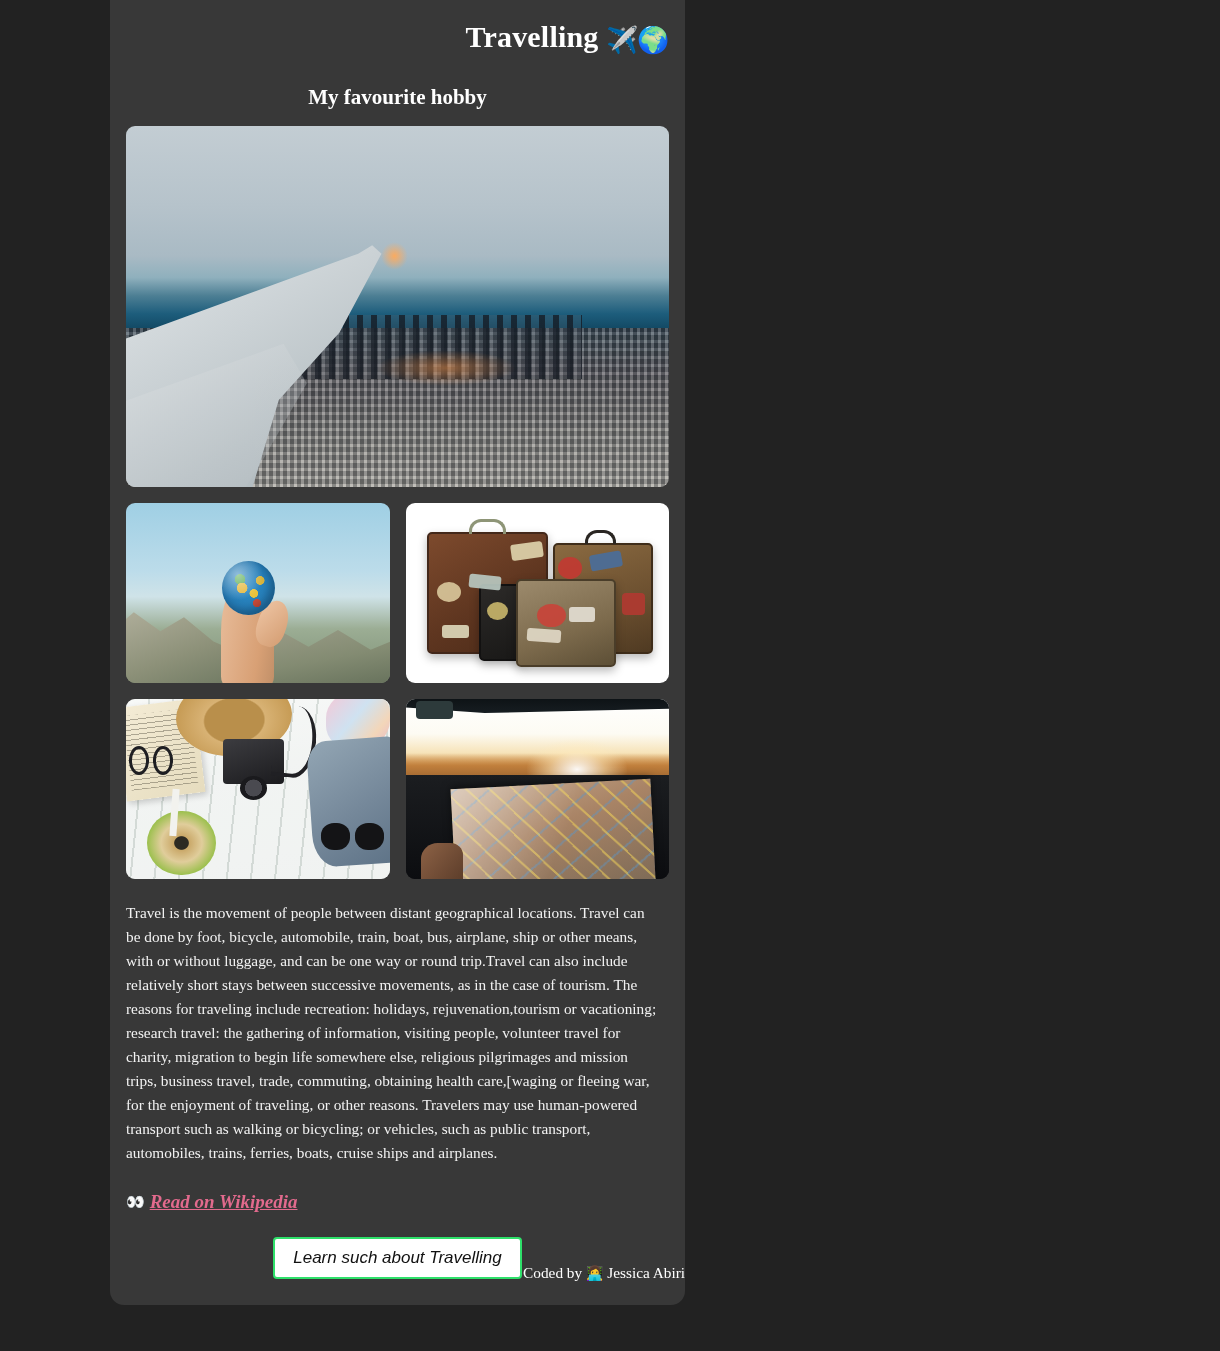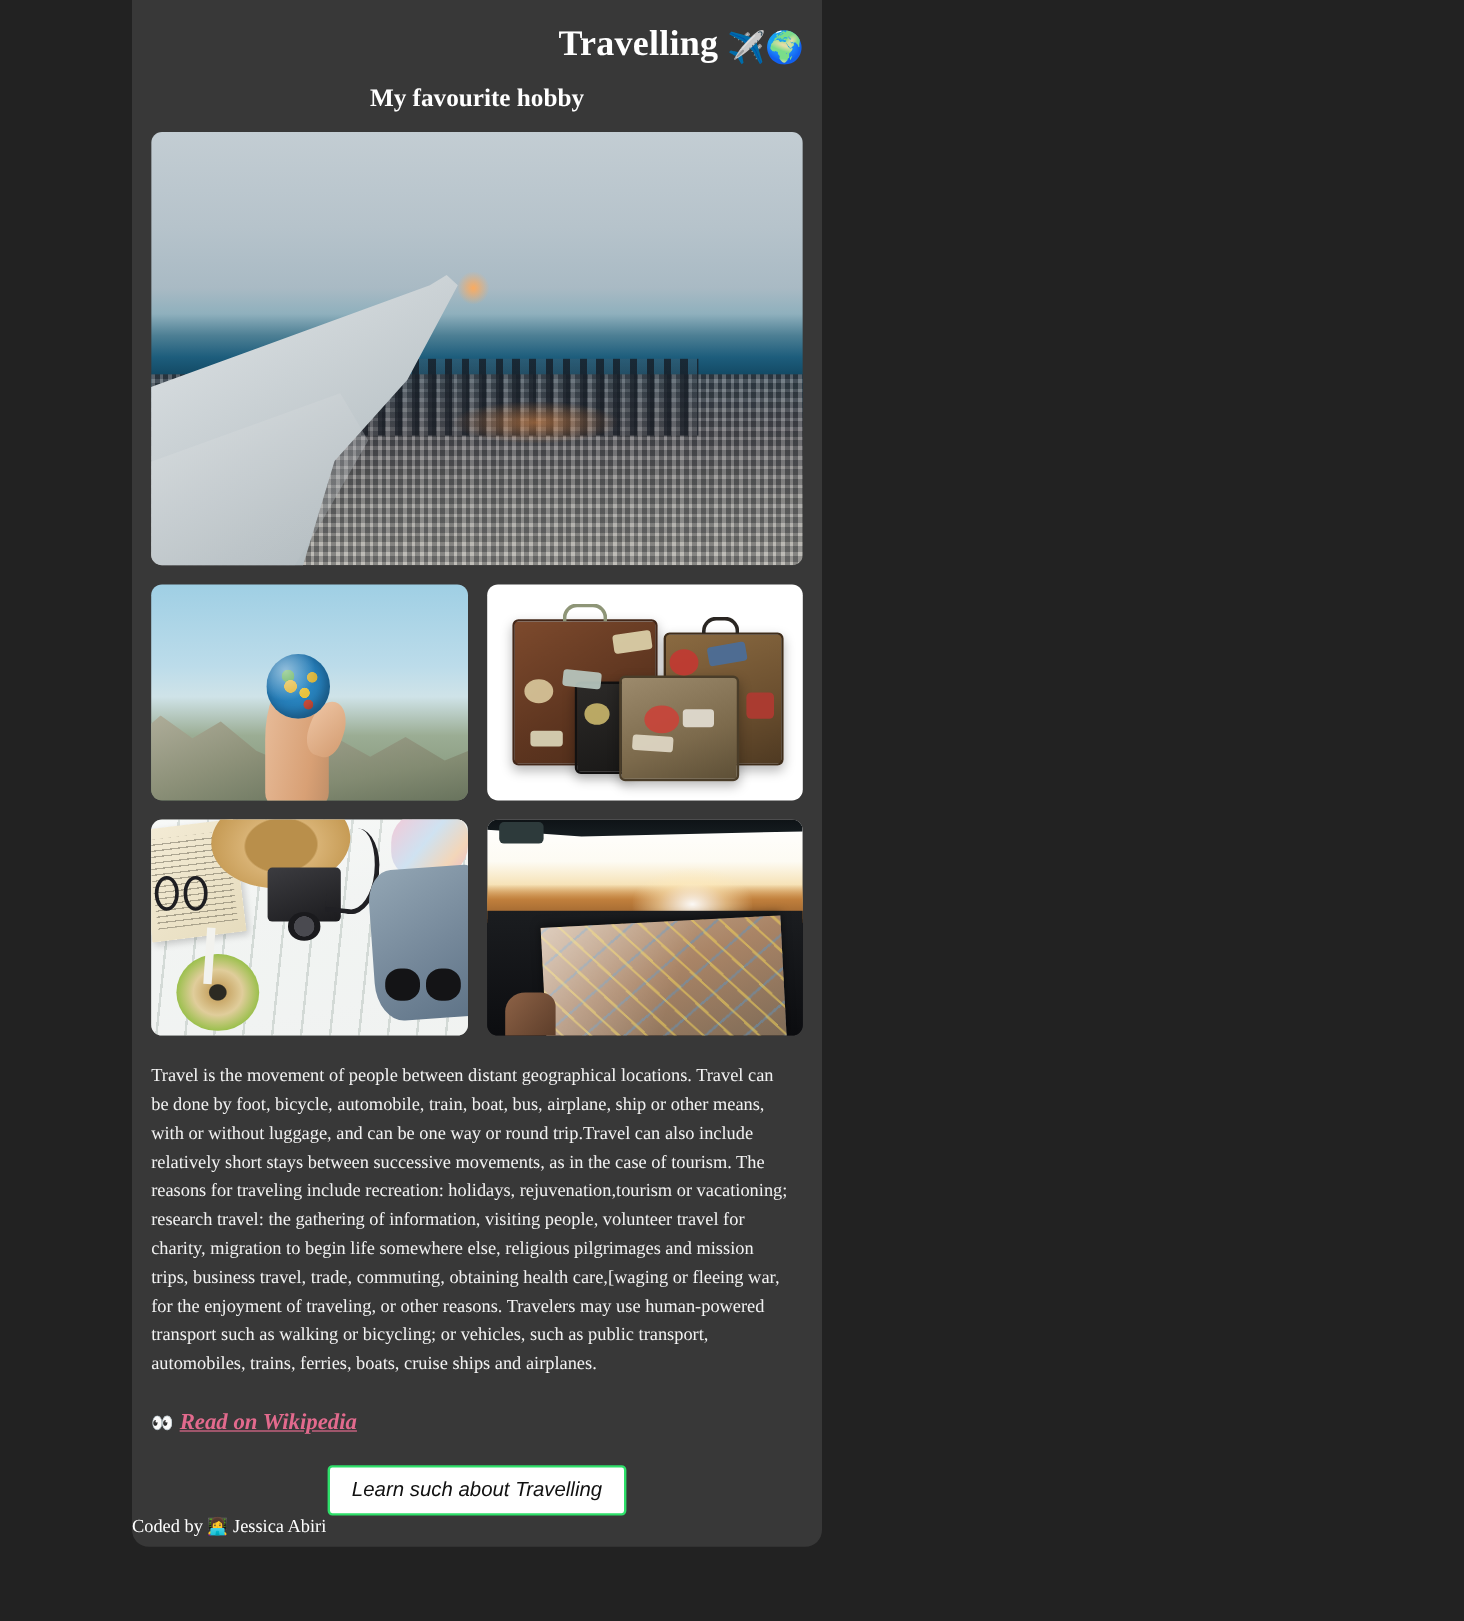--- a/index.html
+++ b/index.html
@@ -43,21 +43,21 @@
     letter-spacing: .2px;
   }
   .title .emoji {
     font-family: "DejaVu Sans", sans-serif;
     font-size: 26px;
     vertical-align: -2px;
     letter-spacing: -1px;
   }
 
   .subtitle {
-    margin: 0;
+    margin: 16px;
     padding: 14px 0 0 0;
     text-align: center;
     color: #ffffff;
     font-size: 21px;
     font-weight: bold;
     font-family: "Liberation Serif", "DejaVu Serif", serif;
   }
 
   
   .hero {
@@ -376,21 +376,21 @@
     font-family: "Liberation Sans", "DejaVu Sans", sans-serif;
     cursor: pointer;
   }
 
   
   .footer {
     position: absolute;
     left: 110px;
     top: 1264px;
     width: 575px;
-    text-align: left;
+    text-align: right;
     color: #ffffff;
     font-size: 15.3px;
     font-family: "Liberation Serif", "DejaVu Serif", serif;
   }
   .footer .emoji {
     font-family: "DejaVu Sans", sans-serif;
     font-size: 14px;
   }
 </style>
 </head>

